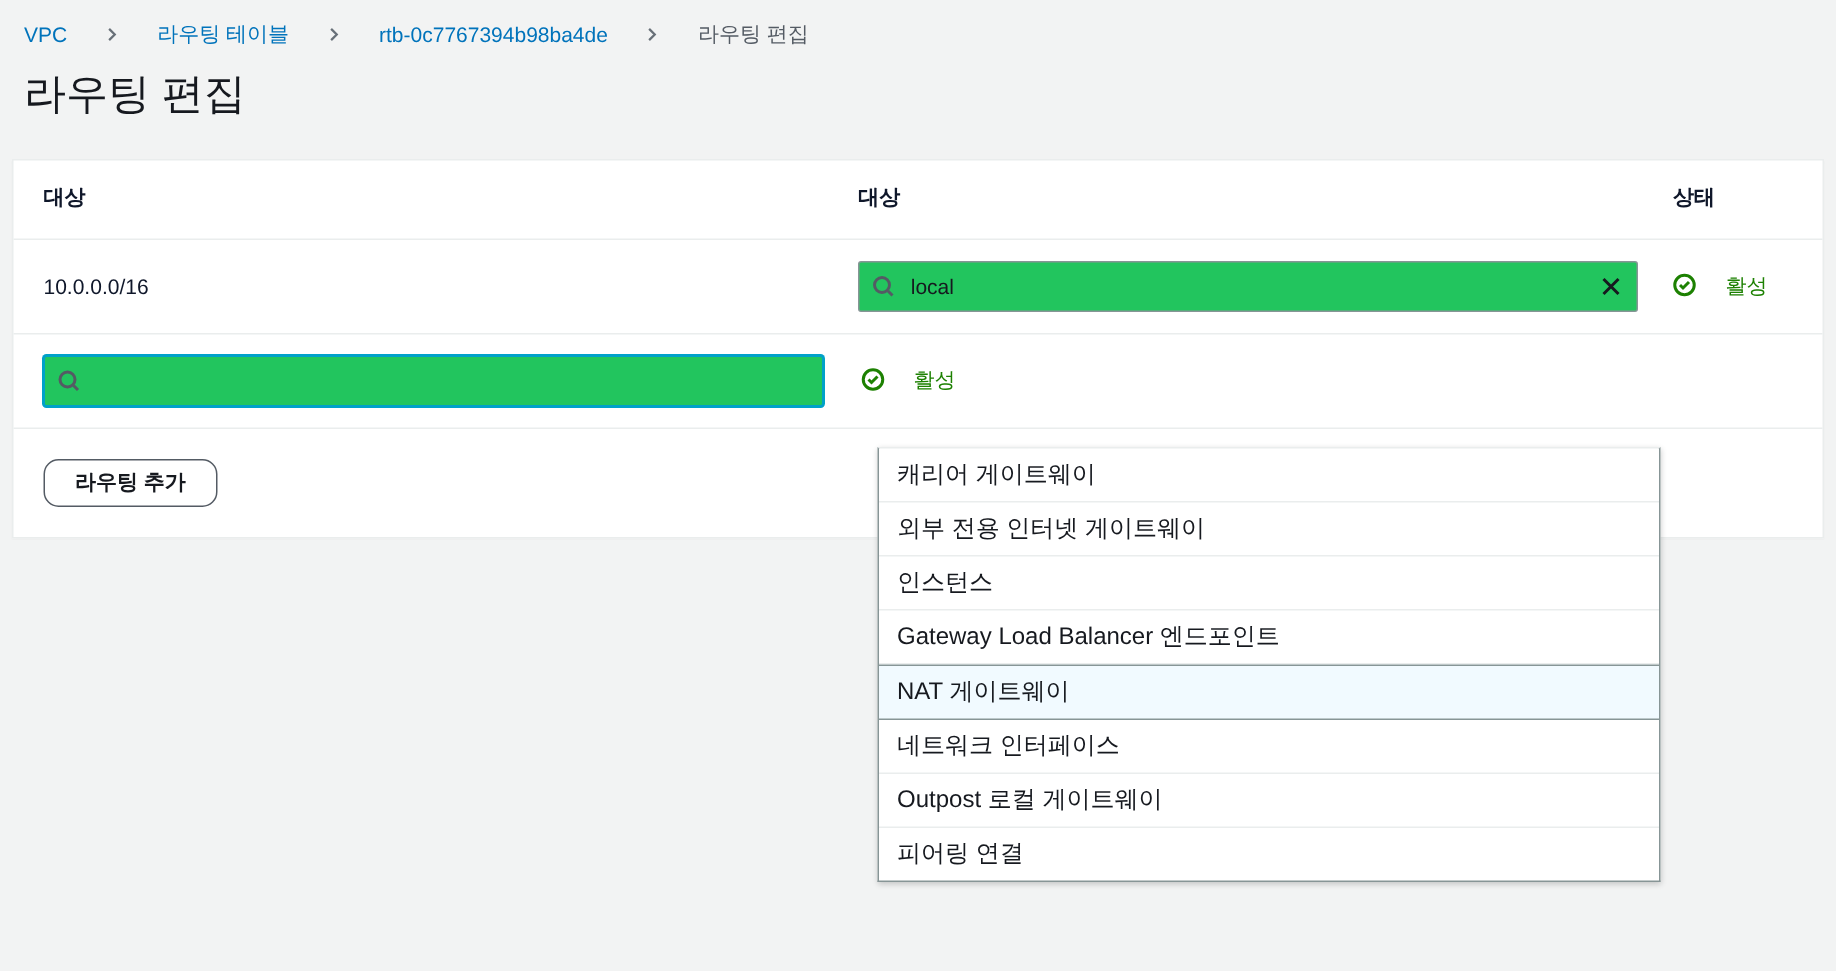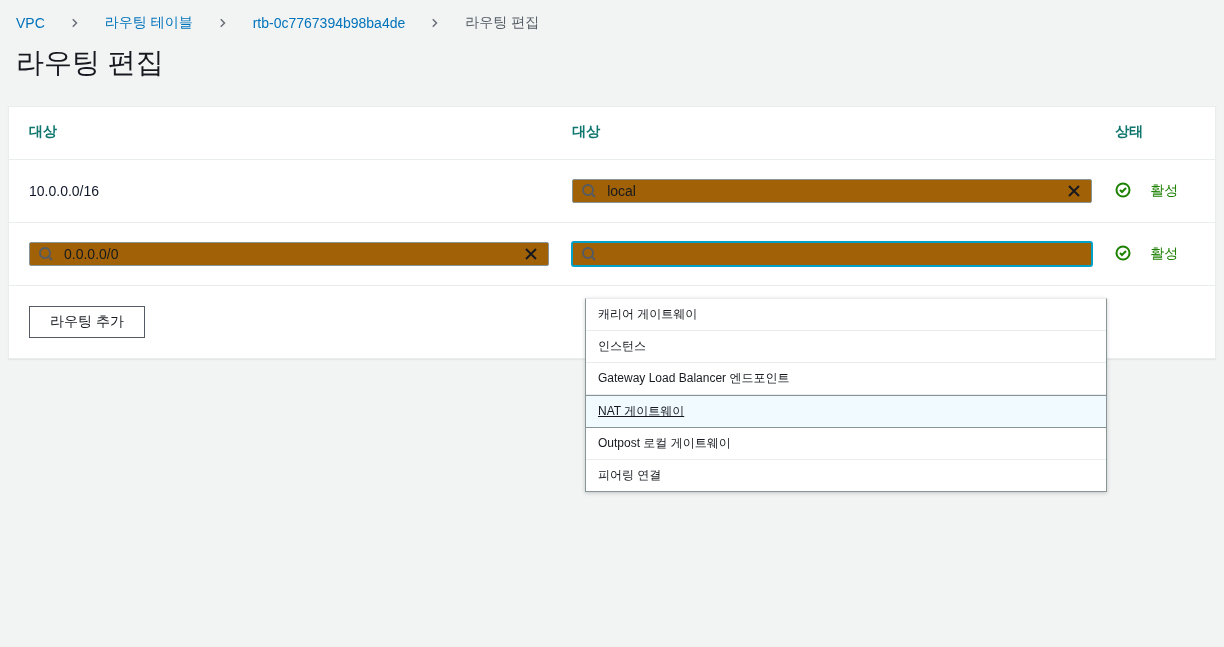--- a/index.html
+++ b/index.html
@@ -48,21 +48,21 @@
     .panel {
       background: #fff;
       border: 1px solid #eaeded;
       box-shadow: 0 1px 1px rgba(0,0,0,0.05);
       margin: 0 8px;
     }
     .table-header-row {
       display: flex;
       padding: 16px 20px 18px 20px;
       font-weight: 700;
-      color: #0f766e;
+      color: #0f172a;
     }
     .col-dest {
       width: 545px;
     }
     .col-target {
       width: 545px;
     }
     .col-status {
       width: 80px;
     }
@@ -80,27 +80,27 @@
       color: #0f172a;
     }
     .input-wrap {
       position: relative;
       width: 520px;
       display: flex;
       align-items: center;
     }
     .input-box {
       width: 100%;
-      height: 24px;
+      height: 34px;
       border: 1px solid #879596;
       border-radius: 2px;
       padding: 4px 34px 4px 34px;
       font-size: 14px;
       color: #16191f;
-      background: #a16207;
+      background: #22c55e;
     }
     .input-box.focused {
       border: 1px solid #00a1c9;
       box-shadow: 0 0 0 1px #00a1c9;
       outline: none;
     }
     .input-icon-left {
       position: absolute;
       left: 9px;
       top: 50%;
@@ -135,50 +135,49 @@
     }
     .add-route-section {
       padding: 20px;
     }
     .btn-outline {
       border: 1px solid #545b64;
       background: #fff;
       color: #16191f;
       padding: 6px 20px;
       font-size: 14px;
-      border-radius: 0;
+      border-radius: 10px;
       cursor: pointer;
-      font-weight: 400;
+      font-weight: 700;
     }
     .dropdown {
       position: absolute;
       top: 298px;
       left: 585px;
       width: 522px;
       background: #fff;
       border: 1px solid #879596;
       border-top: 1px solid #eaeded;
       box-shadow: 0 1px 4px rgba(0,0,0,0.2);
       z-index: 100;
     }
     .dropdown-item {
       padding: 7px 12px;
-      font-size: 12px;
+      font-size: 16px;
       color: #16191f;
       cursor: pointer;
       border-bottom: 1px solid #eaeded;
     }
     .dropdown-item:last-child {
       border-bottom: none;
     }
     .dropdown-item.highlighted {
       background: #f1faff;
       border-top: 1px solid #879596;
       border-bottom: 1px solid #879596;
-      text-decoration: underline;
     }
   </style>
 </head>
 <body>
 
 <nav class="breadcrumb">
   <a href="#">VPC</a>
   <span class="breadcrumb-sep">
     <svg viewBox="0 0 16 16" fill="none" stroke="#687078" stroke-width="2">
         <path d="M5 3l5 5-5 5"></path>
@@ -238,36 +237,20 @@
               <path d="M5 8l2 2 4-4"></path>
             </svg>
         </span>
         <span>활성</span>
       </div>
     </div>
   </div>
   <div class="hr"></div>
 
   <div class="route-row">
-    <div class="col-dest">
-      <div class="input-wrap">
-        <span class="input-icon-left">
-          <svg viewBox="0 0 16 16" fill="none" stroke="#545b64" stroke-width="2">
-              <circle cx="7" cy="7" r="5"></circle>
-              <path d="M11 11l3 3"></path>
-            </svg>
-        </span>
-        <input class="input-box" type="text" value="0.0.0.0/0" style="">
-        <span class="input-icon-right">
-          <svg viewBox="0 0 16 16" fill="none" stroke="#16191f" stroke-width="2">
-              <path d="M3 3l10 10M13 3L3 13"></path>
-            </svg>
-        </span>
-      </div>
-    </div>
     <div class="col-target">
       <div class="input-wrap">
         <span class="input-icon-left">
           <svg viewBox="0 0 16 16" fill="none" stroke="#545b64" stroke-width="2">
               <circle cx="7" cy="7" r="5"></circle>
               <path d="M11 11l3 3"></path>
             </svg>
         </span>
         <input class="input-box focused" type="text" value="" style="">
       </div>
@@ -286,18 +269,20 @@
   </div>
   <div class="hr"></div>
 
   <div class="add-route-section">
     <button class="btn-outline">라우팅 추가</button>
   </div>
 </div>
 
 <div class="dropdown">
   <div class="dropdown-item">캐리어 게이트웨이</div>
+  <div class="dropdown-item">외부 전용 인터넷 게이트웨이</div>
   <div class="dropdown-item">인스턴스</div>
   <div class="dropdown-item">Gateway Load Balancer 엔드포인트</div>
   <div class="dropdown-item highlighted">NAT 게이트웨이</div>
+  <div class="dropdown-item">네트워크 인터페이스</div>
   <div class="dropdown-item">Outpost 로컬 게이트웨이</div>
   <div class="dropdown-item">피어링 연결</div>
 </div>
 
 </body></html>

